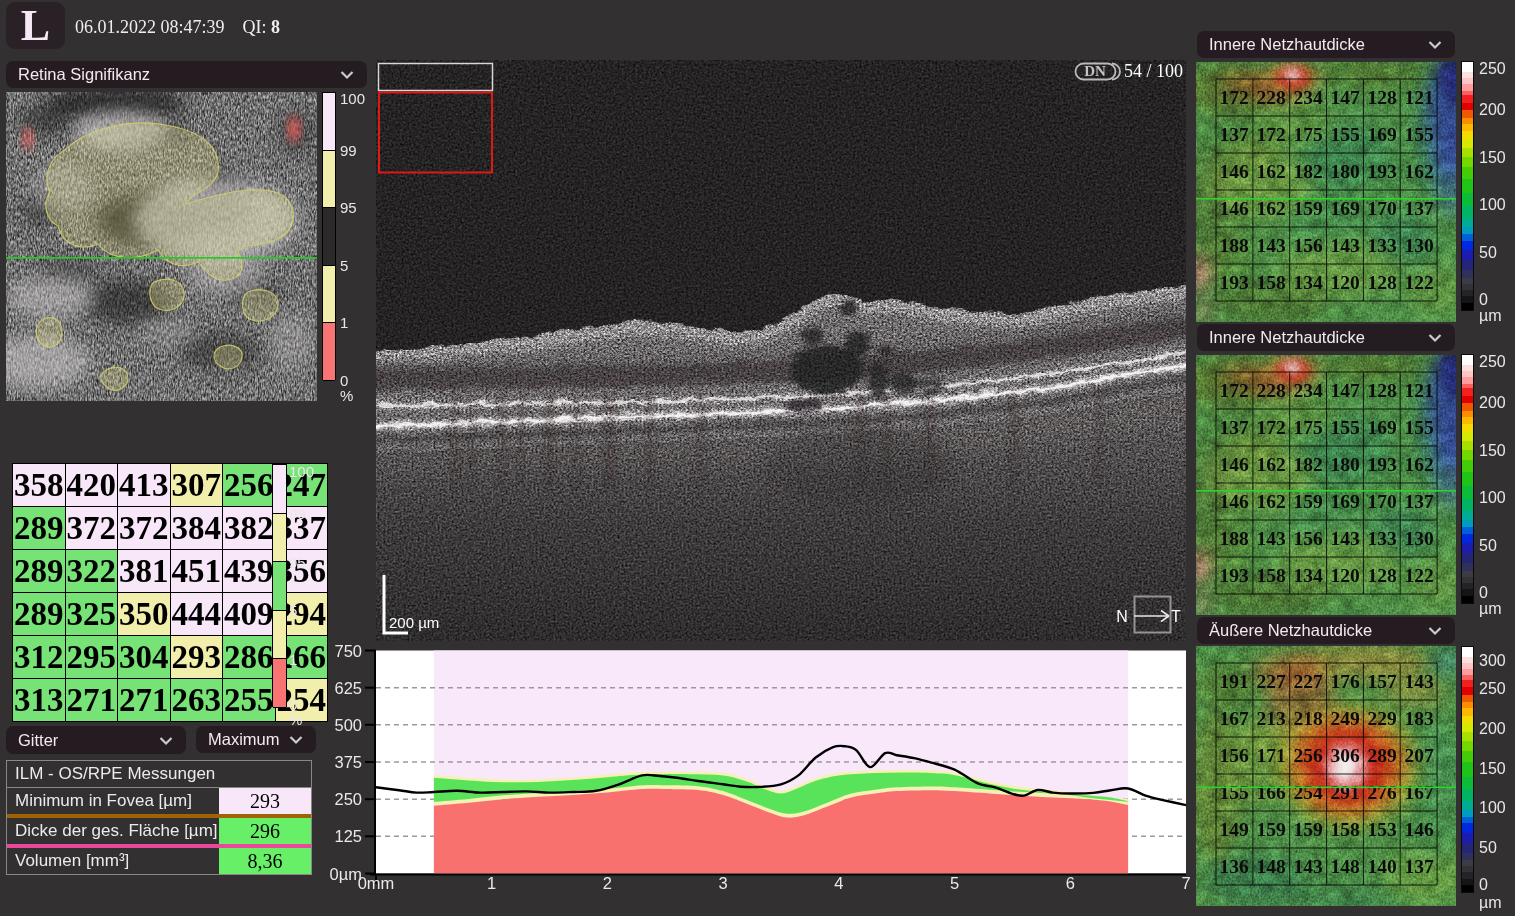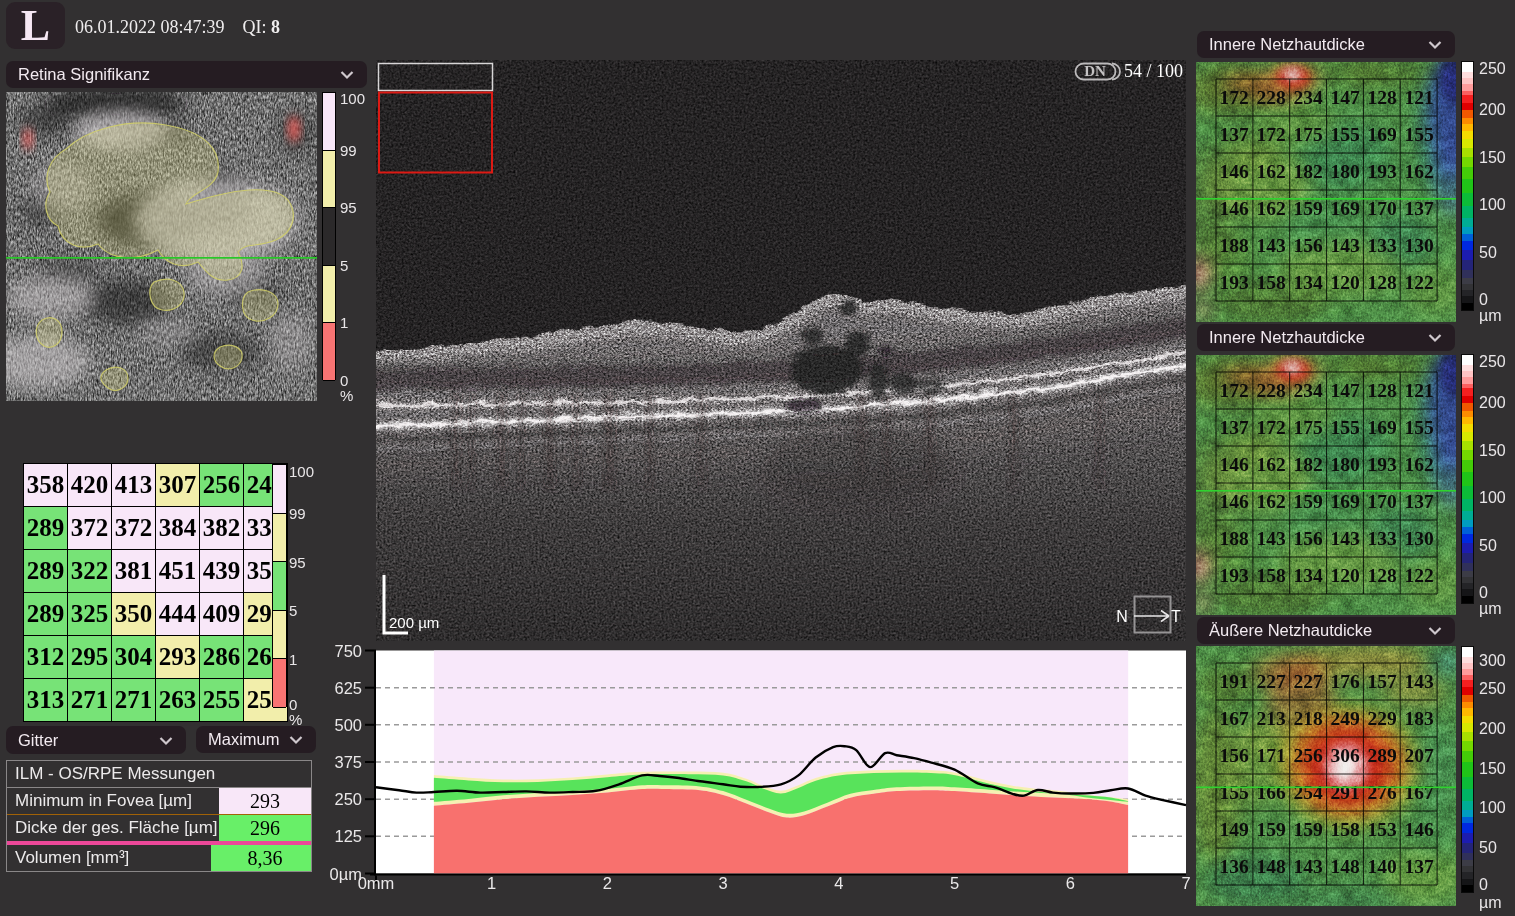--- a/index.html
+++ b/index.html
@@ -36,21 +36,21 @@
     <div style="height:56.6px;background:#f2eeab;border-bottom:1px solid #000;"></div>
     <div style="height:56.6px;background:#f87473;border-bottom:1px solid #000;"></div>
   </div>
 <div class="sc-lab" style="left:340px;top:98px;transform:translateY(-50%);">100</div>
 <div class="sc-lab" style="left:340px;top:150px;transform:translateY(-50%);">99</div>
 <div class="sc-lab" style="left:340px;top:207px;transform:translateY(-50%);">95</div>
 <div class="sc-lab" style="left:340px;top:265px;transform:translateY(-50%);">5</div>
 <div class="sc-lab" style="left:340px;top:322px;transform:translateY(-50%);">1</div>
 <div class="sc-lab" style="left:340px;top:380px;transform:translateY(-50%);">0</div>
 <div class="sc-lab" style="left:340px;top:395px;transform:translateY(-50%);">%</div>
-<table class="grid" style="left:23px;top:463px;font-size:25px;">
+<table class="grid" style="left:12px;top:463px;font-size:33px;">
     <tbody>
       <tr>
         <td class="p" style="width:41px;height:40px;">358</td>
         <td class="p" style="width:41px;height:40px;">420</td>
         <td class="p" style="width:41px;height:40px;">413</td>
         <td class="y" style="width:41px;height:40px;">307</td>
         <td class="g" style="width:41px;height:40px;">256</td>
         <td class="g" style="width:41px;height:40px;">247</td>
       </tr>
       <tr>
@@ -118,31 +118,31 @@
 <div class="dd" style="left:196px;top:726px;width:96px;height:27px;">
     <span>Maximum</span>
     <svg class="chev" viewBox="0 0 16 13">
       <path d="M2.5 4 L8 9.5 L13.5 4" fill="none" stroke="#cfc8cd" stroke-width="2.2"></path>
     </svg>
   </div>
 
 <div class="abs" style="left:6px;top:760px;width:306px;border:1px solid #8a8788;
  box-sizing:border-box;font-size:17px;color:#eceaeb;white-space:nowrap;">
  <div style="height:26px;border-bottom:1px solid #8a8788;display:flex;align-items:center;padding-left:8px;">ILM - OS/RPE Messungen</div>
- <div style="height:26px;border-bottom:1px solid #a16207;display:flex;">
+ <div style="height:26px;border-bottom:4px solid #a16207;display:flex;">
    <div style="flex:1;display:flex;align-items:center;padding-left:8px;">Minimum in Fovea [µm]</div>
    <div style="width:92px;background:#f8e7f8;color:#000;display:flex;align-items:center;justify-content:center;font-family:'Liberation Serif',serif;font-size:20px;">293</div>
     </div>
  <div style="height:26px;border-bottom:4px solid #ec4899;display:flex;justify-content:space-between;">
    <div style="flex:1;display:flex;align-items:center;padding-left:8px;">Dicke der ges. Fläche [µm]</div>
    <div style="width:92px;background:#68ef68;color:#000;display:flex;align-items:center;justify-content:center;font-family:'Liberation Serif',serif;font-size:20px;">296</div>
     </div>
  <div style="height:26px;display:flex;">
    <div style="flex:1;display:flex;align-items:center;padding-left:8px;">Volumen [mm³]</div>
-   <div style="width:92px;background:#68ef68;color:#000;display:flex;align-items:center;justify-content:center;font-family:'Liberation Serif',serif;font-size:20px;padding-left:8px;">8,36</div>
+   <div style="width:92px;background:#68ef68;color:#000;display:flex;align-items:center;justify-content:center;font-family:'Liberation Serif',serif;font-size:20px;">8,36</div>
     </div>
 </div>
 <svg class="abs" style="left:6px;top:92px;" width="311" height="309" viewBox="0 0 311 309" xmlns="http://www.w3.org/2000/svg">
     <defs>
 <filter id="fnz" color-interpolation-filters="sRGB" x="0" y="0" width="100%" height="100%">
 <feTurbulence type="fractalNoise" baseFrequency="0.7 0.28" numOctaves="2" seed="7" stitchTiles="stitch"></feTurbulence>
 <feColorMatrix type="saturate" values="0"></feColorMatrix>
 <feComponentTransfer>
           <feFuncR type="table" tableValues="0 0.02 0.5 0.98 1"></feFuncR>
           <feFuncG type="table" tableValues="0 0.02 0.5 0.98 1"></feFuncG>

